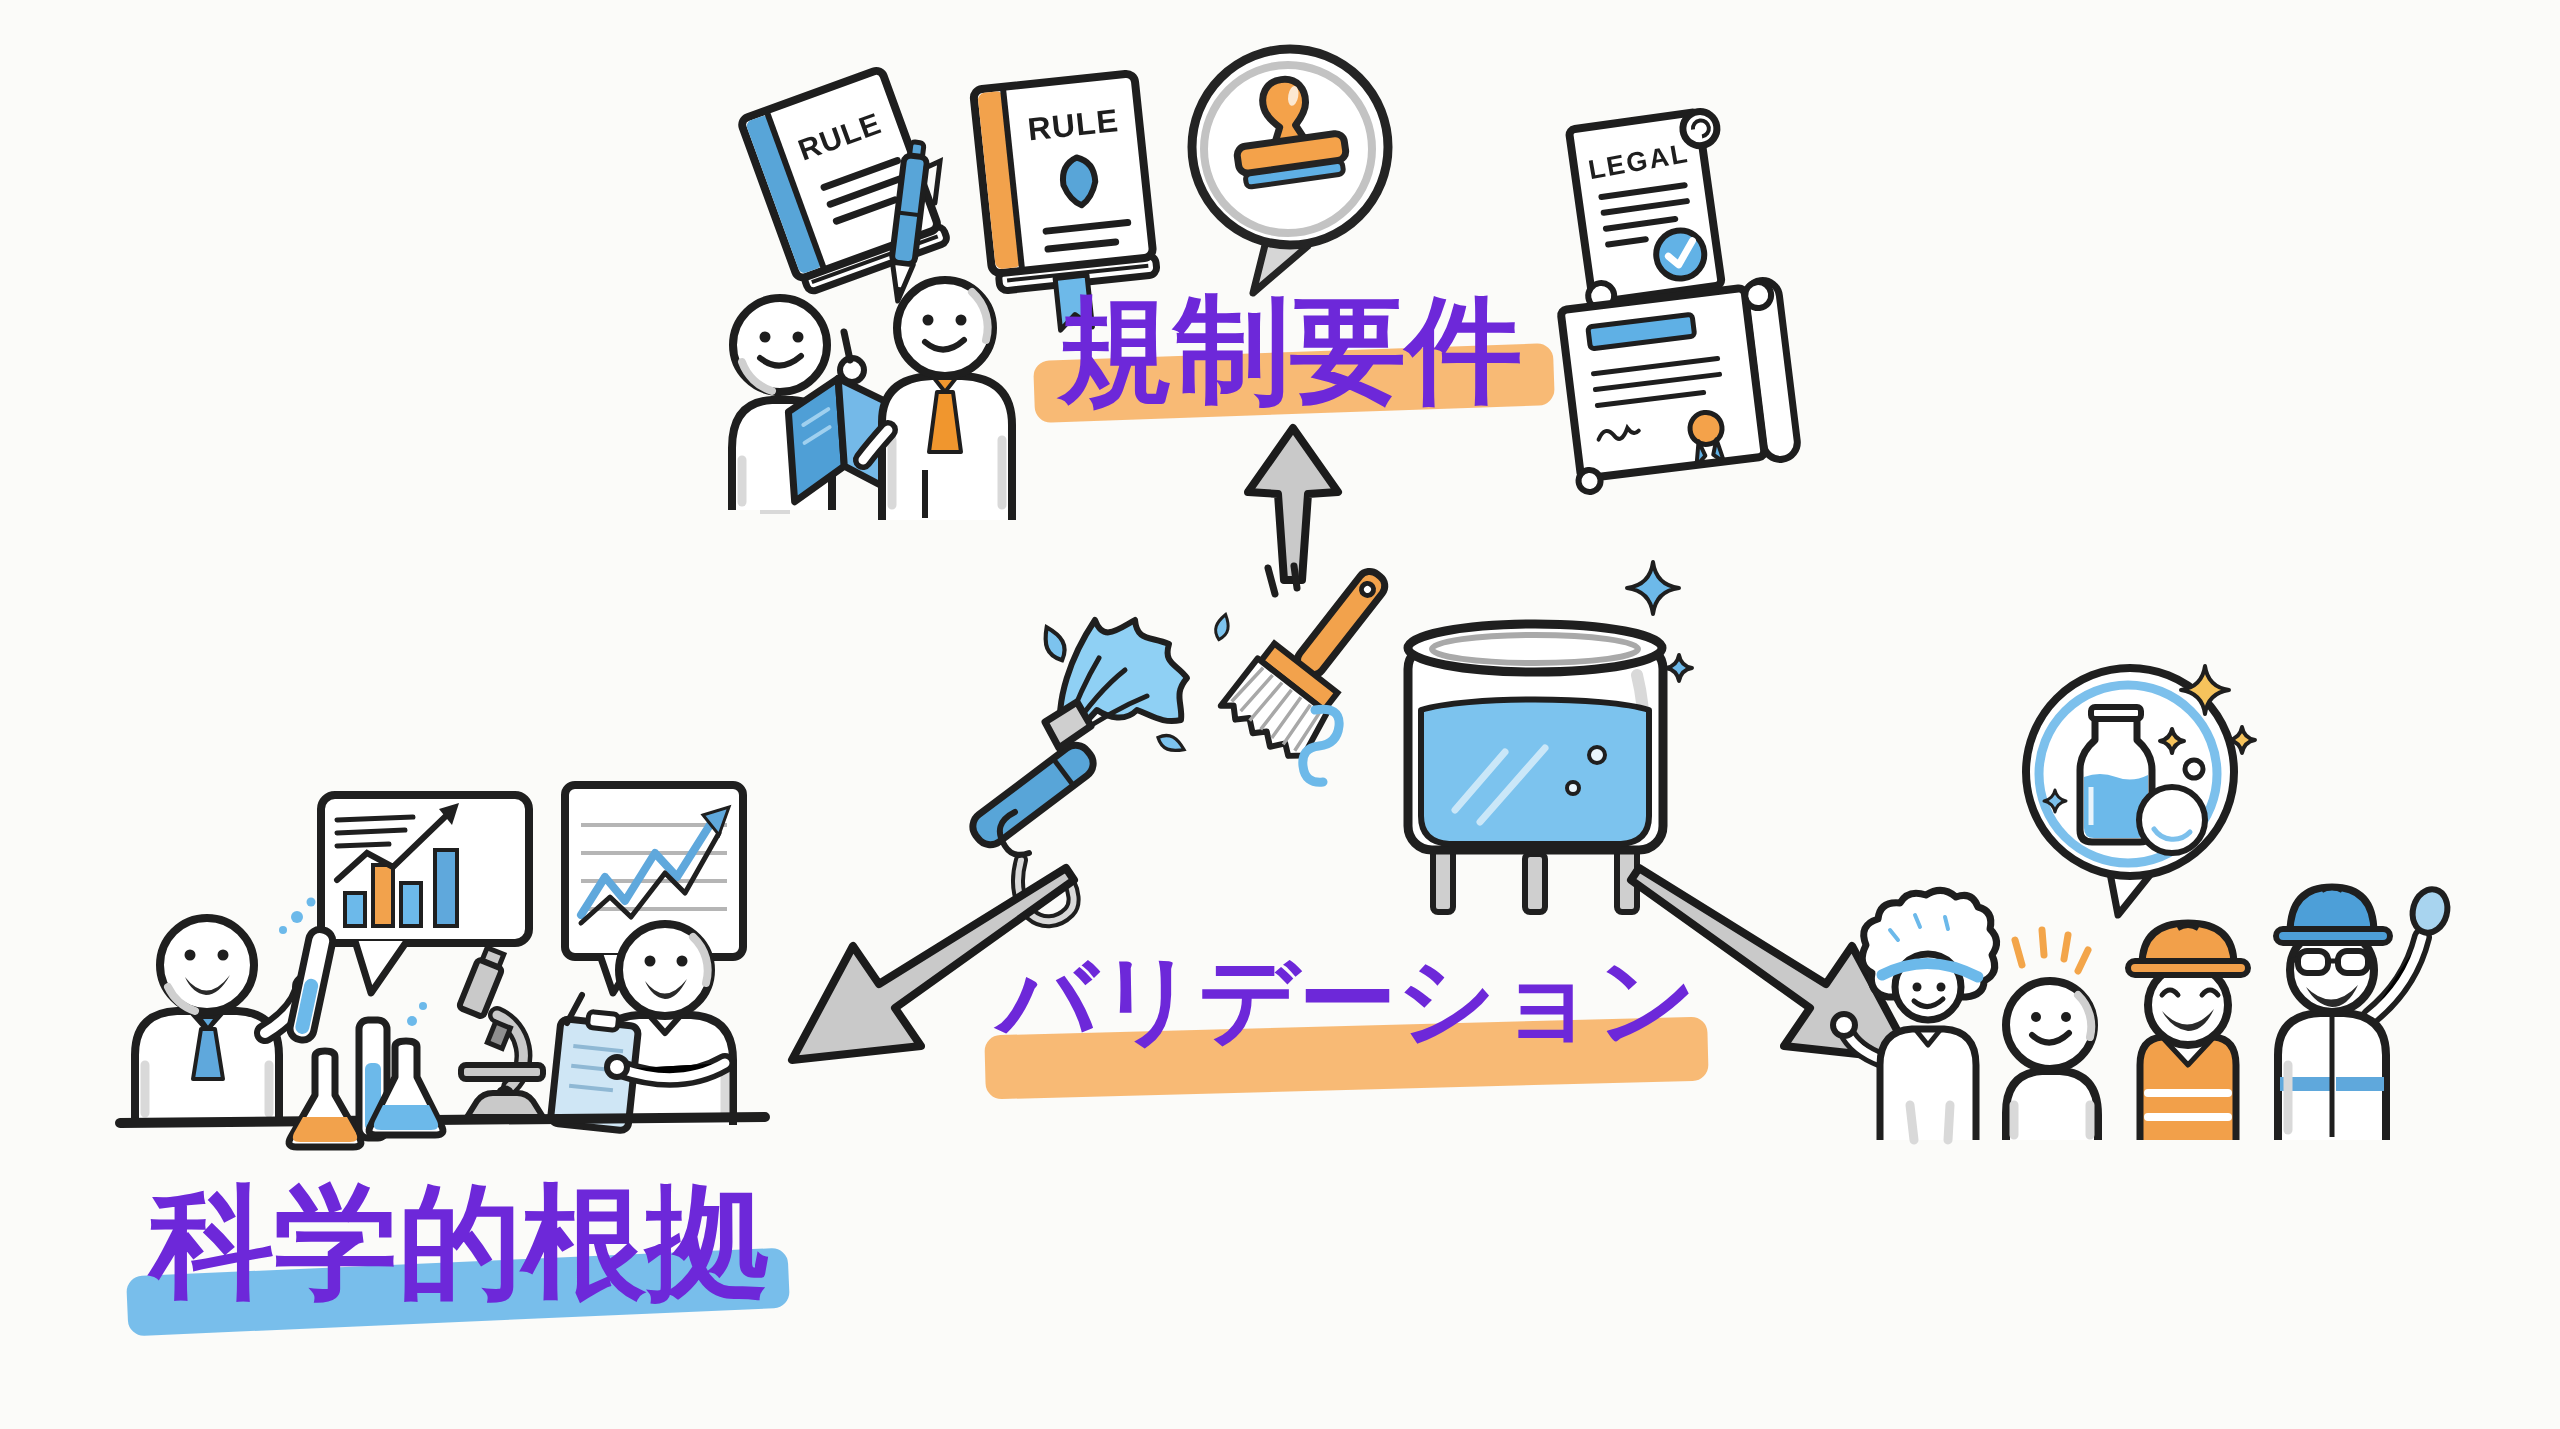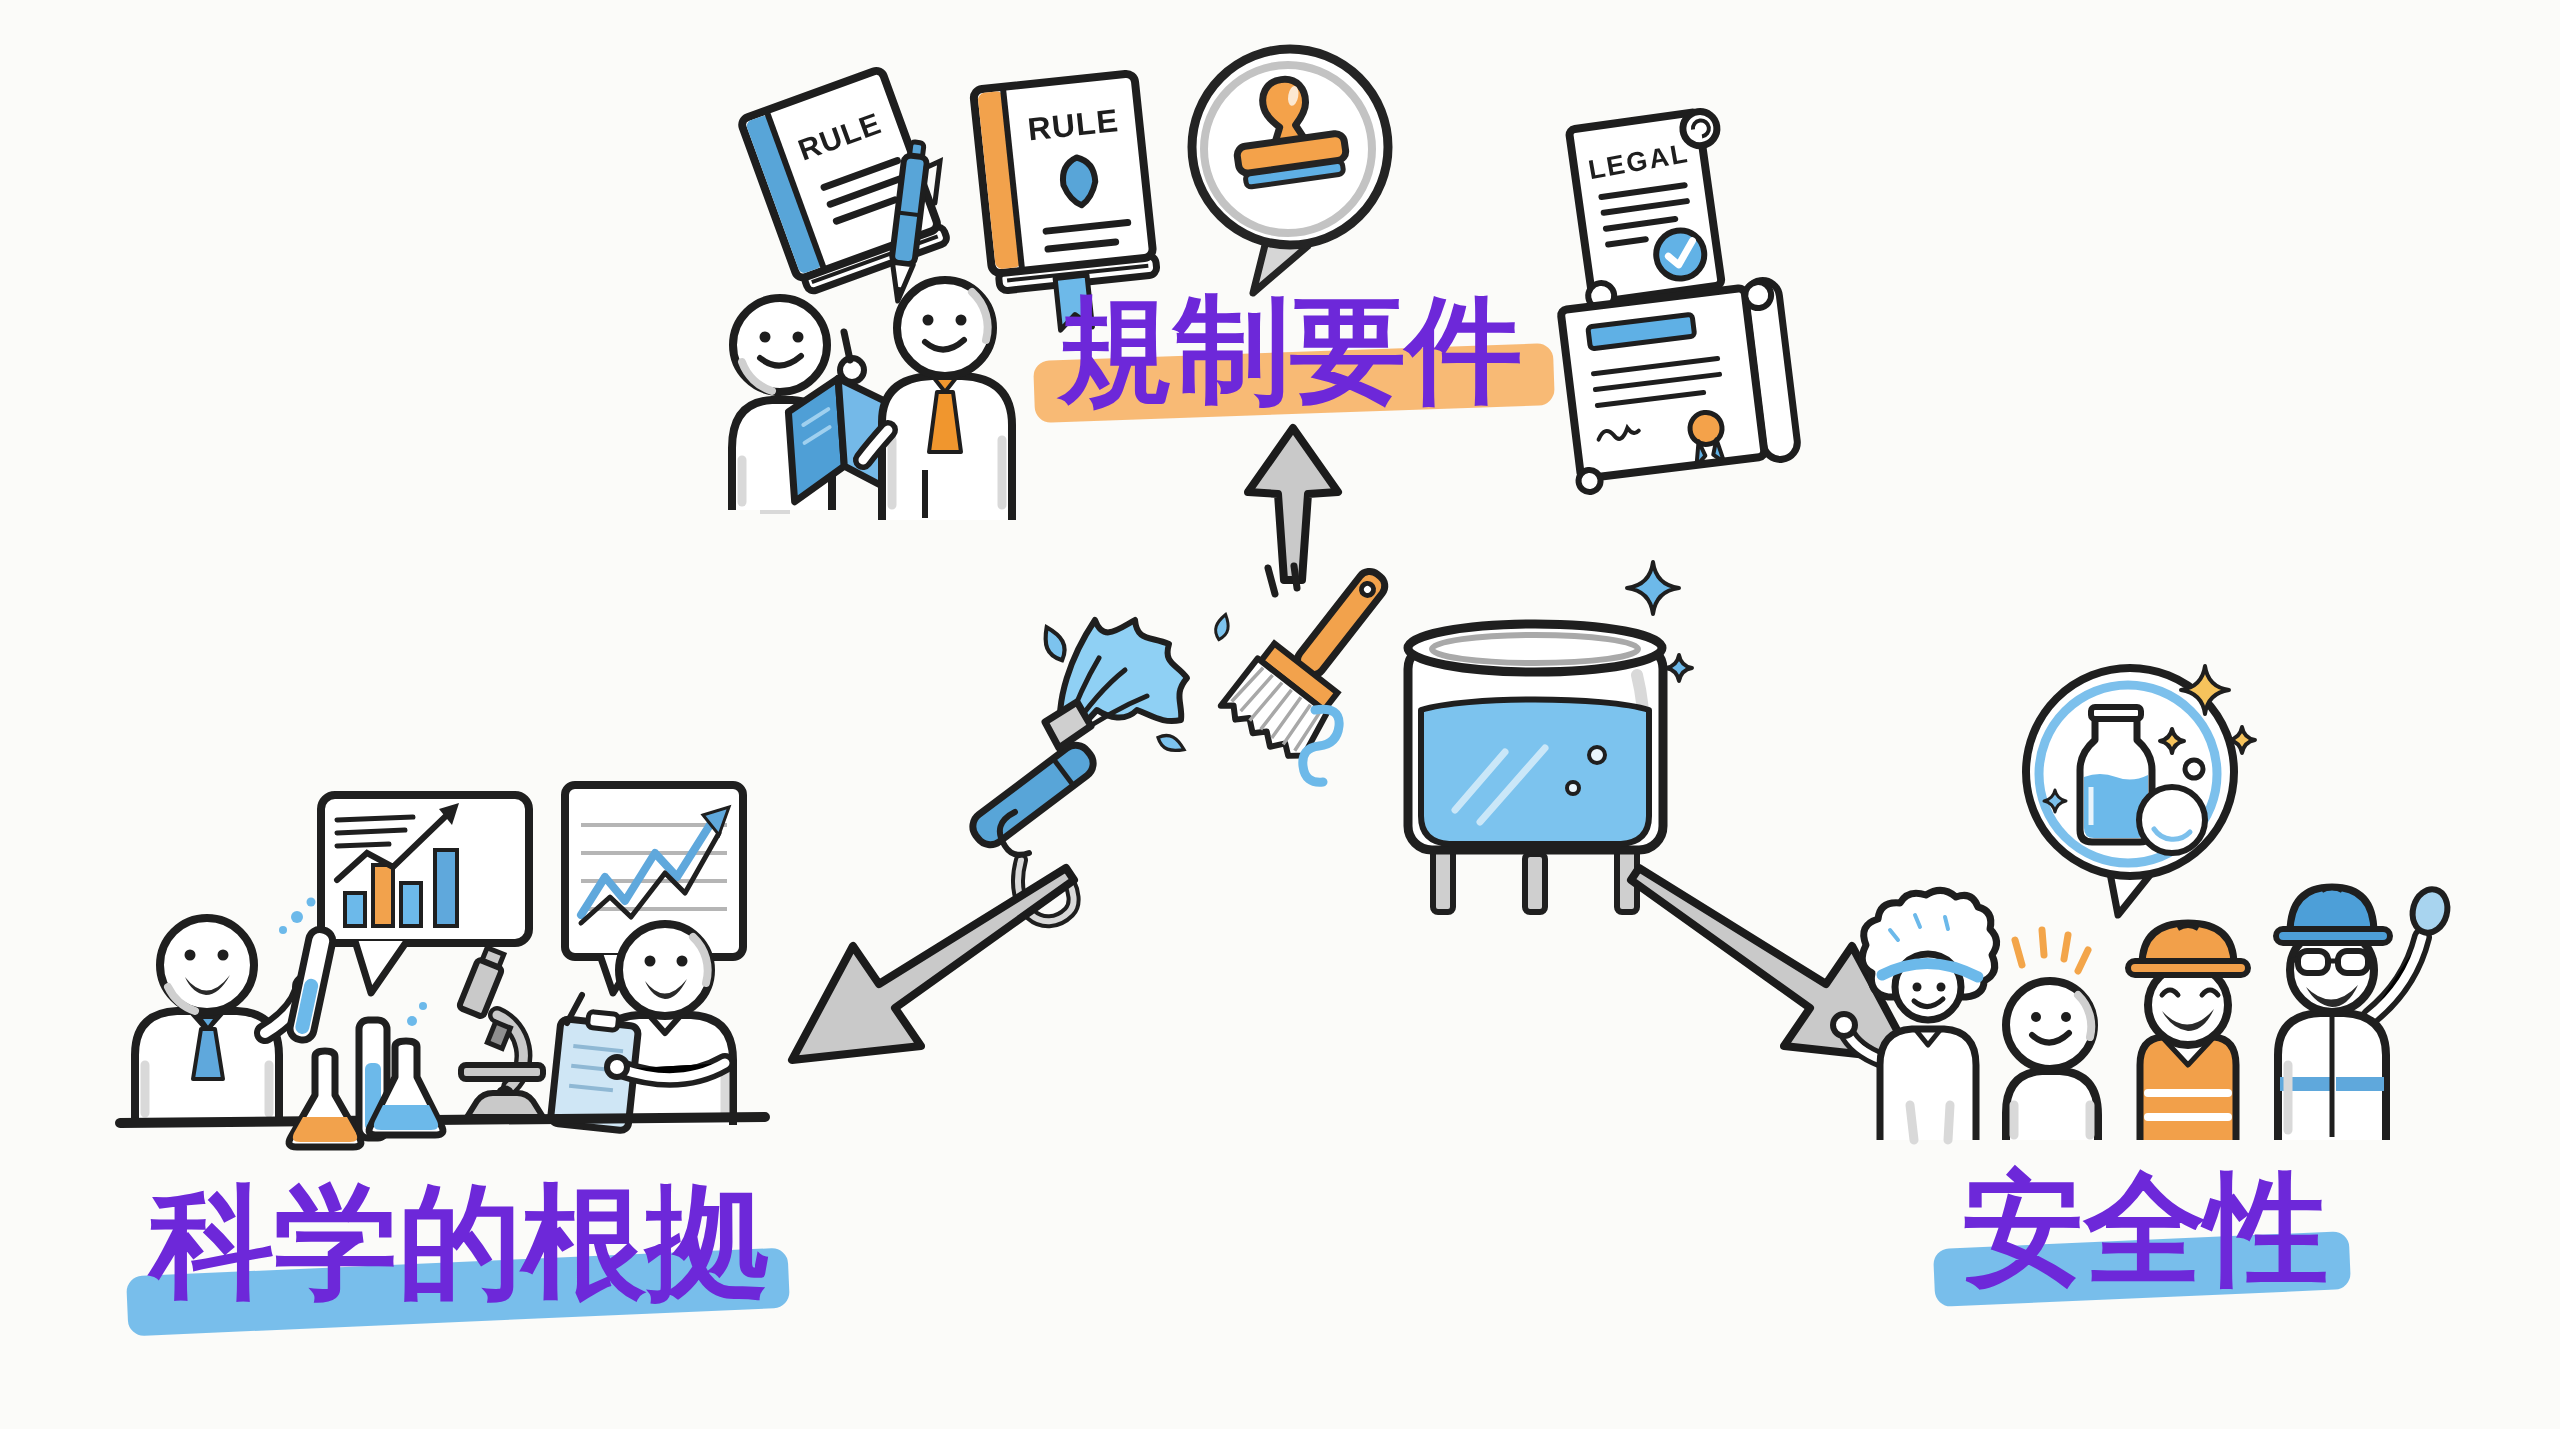--- a/index.html
+++ b/index.html
@@ -197,20 +197,24 @@
       <ellipse cx="550" cy="88" rx="127" ry="24" fill="#ffffff" stroke="#1f1f1f" stroke-width="9"></ellipse>
       <ellipse cx="550" cy="89" rx="103" ry="14" fill="none" stroke="#a9a9a9" stroke-width="6"></ellipse>
     </g>
 
     <g>
       <path d="M668,2 Q671,25 694,28 Q671,31 668,54 Q665,31 642,28 Q665,25 668,2 Z" fill="#6db9e9" stroke="#1f1f1f" stroke-width="4" stroke-linejoin="round"></path>
       <path d="M694,95 Q696,106 707,108 Q696,110 694,121 Q692,110 681,108 Q692,106 694,95 Z" fill="#6db9e9" stroke="#1f1f1f" stroke-width="4" stroke-linejoin="round"></path>
     </g>
   </svg>
 
+  <div class="label" style="left:995px;top:950px;width:705px;font-size:98px;">
+    <span class="hl" style="background:#f7b469;left:-10px;right:-8px;top:76px;height:64px;transform:rotate(-1.5deg);"></span>
+    <span class="label-text">バリデーション</span>
+  </div>
 
   <svg style="left:770px;top:860px;" width="310" height="225" viewBox="0 0 310 225">
     <polygon points="296,8 109,124 83,86 22,200 151,186 125,148 304,20" fill="#c9c9c9" stroke="#1b1b1b" stroke-width="8" stroke-linejoin="round"></polygon>
   </svg>
   <svg style="left:1625px;top:860px;" width="310" height="225" viewBox="0 0 310 225">
     <polygon points="14,8 201,124 227,86 288,200 159,186 185,148 6,20" fill="#c9c9c9" stroke="#1b1b1b" stroke-width="8" stroke-linejoin="round"></polygon>
   </svg>
 
   <svg style="left:105px;top:765px;" width="700" height="400" viewBox="0 0 700 400">
 
@@ -406,18 +410,14 @@
         <rect x="488" y="316" width="30" height="22" rx="9" fill="#ffffff" stroke="#1f1f1f" stroke-width="6"></rect>
         <rect x="528" y="316" width="30" height="22" rx="9" fill="#ffffff" stroke="#1f1f1f" stroke-width="6"></rect>
         <line x1="518" y1="326" x2="528" y2="326" stroke="#1f1f1f" stroke-width="5"></line>
         <line x1="480" y1="326" x2="488" y2="324" stroke="#1f1f1f" stroke-width="5"></line>
         <line x1="558" y1="324" x2="566" y2="326" stroke="#1f1f1f" stroke-width="5"></line>
       </g>
       <path d="M496,352 Q522,378 548,350 Q538,372 522,372 Q506,370 496,352 Z" fill="#2a2a2a"></path>
     </g>
   </svg>
 
-  <div class="label" style="left:1950px;top:1168px;width:390px;font-size:122px;">
-    <span class="hl" style="background:#6db9e9;left:-16px;right:-10px;top:72px;height:58px;transform:rotate(-2.5deg);"></span>
-    <span class="label-text">安全性</span>
-  </div>
 
 </div>
 
 </body></html>

